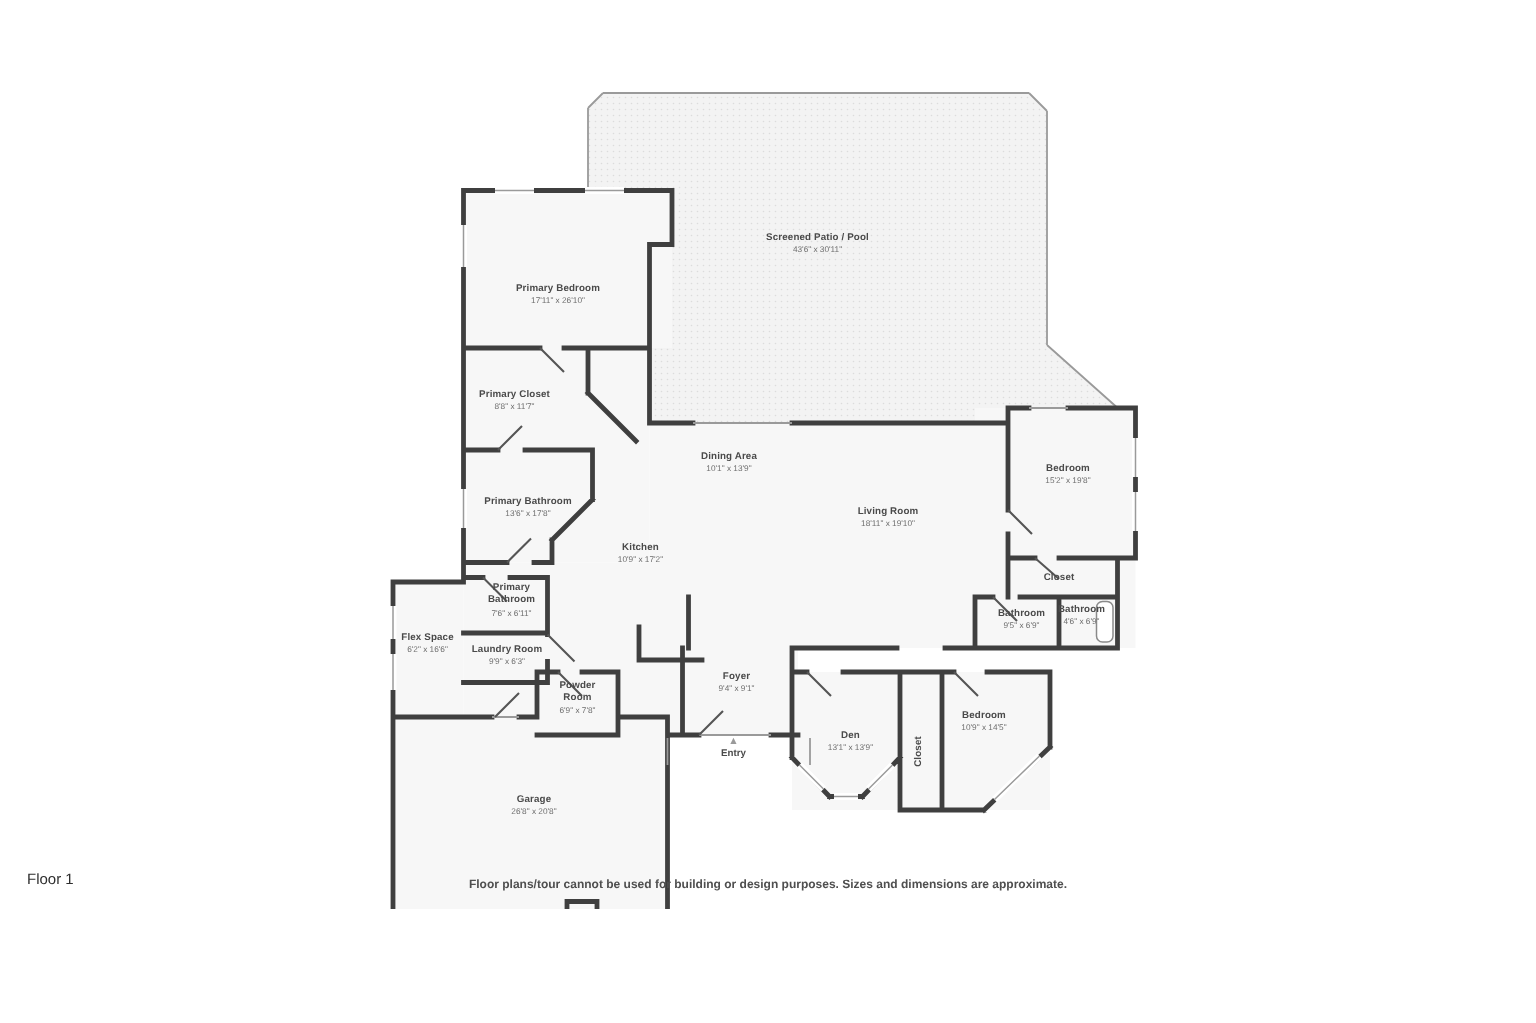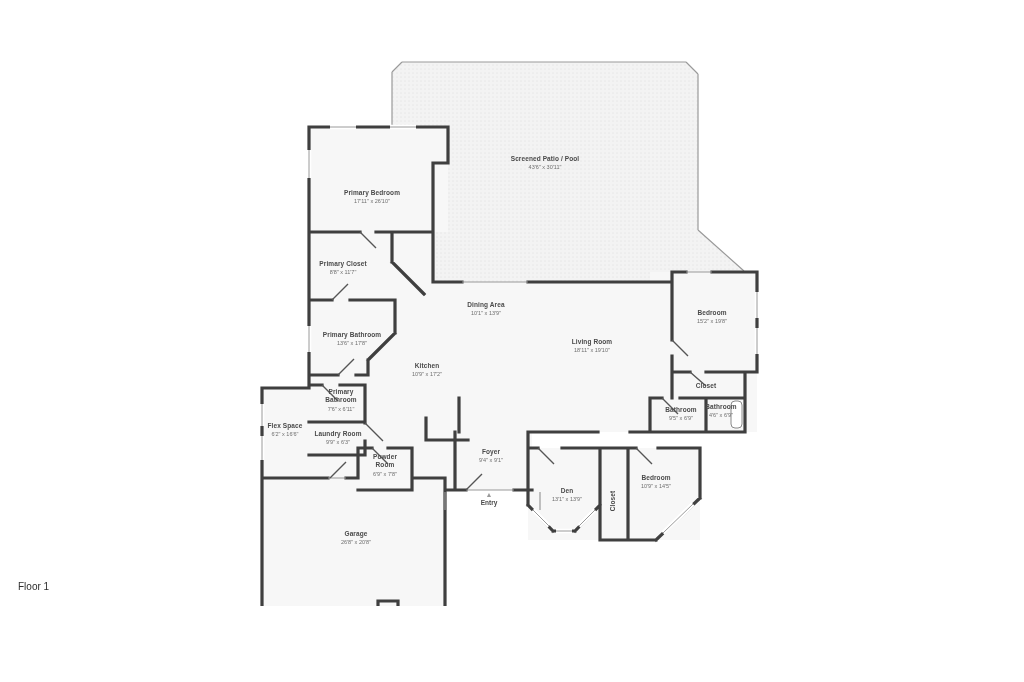--- a/index.html
+++ b/index.html
@@ -209,14 +209,15 @@
     <div class="rn">Garage</div>
     <div class="rd">26'8" x 20'8"</div>
   </div>
 
   <div class="entry-wrap" style="left:489px; top:491px">
     <div class="entry-arrow">▲</div>
     <div class="entry-text">Entry</div>
   </div>
 
   <div class="floor-label">Floor 1</div>
+  <div class="disclaimer">Floor plans/tour cannot be used for building or design purposes. Sizes and dimensions are approximate.</div>
 
 </div>
 
 </body></html>

